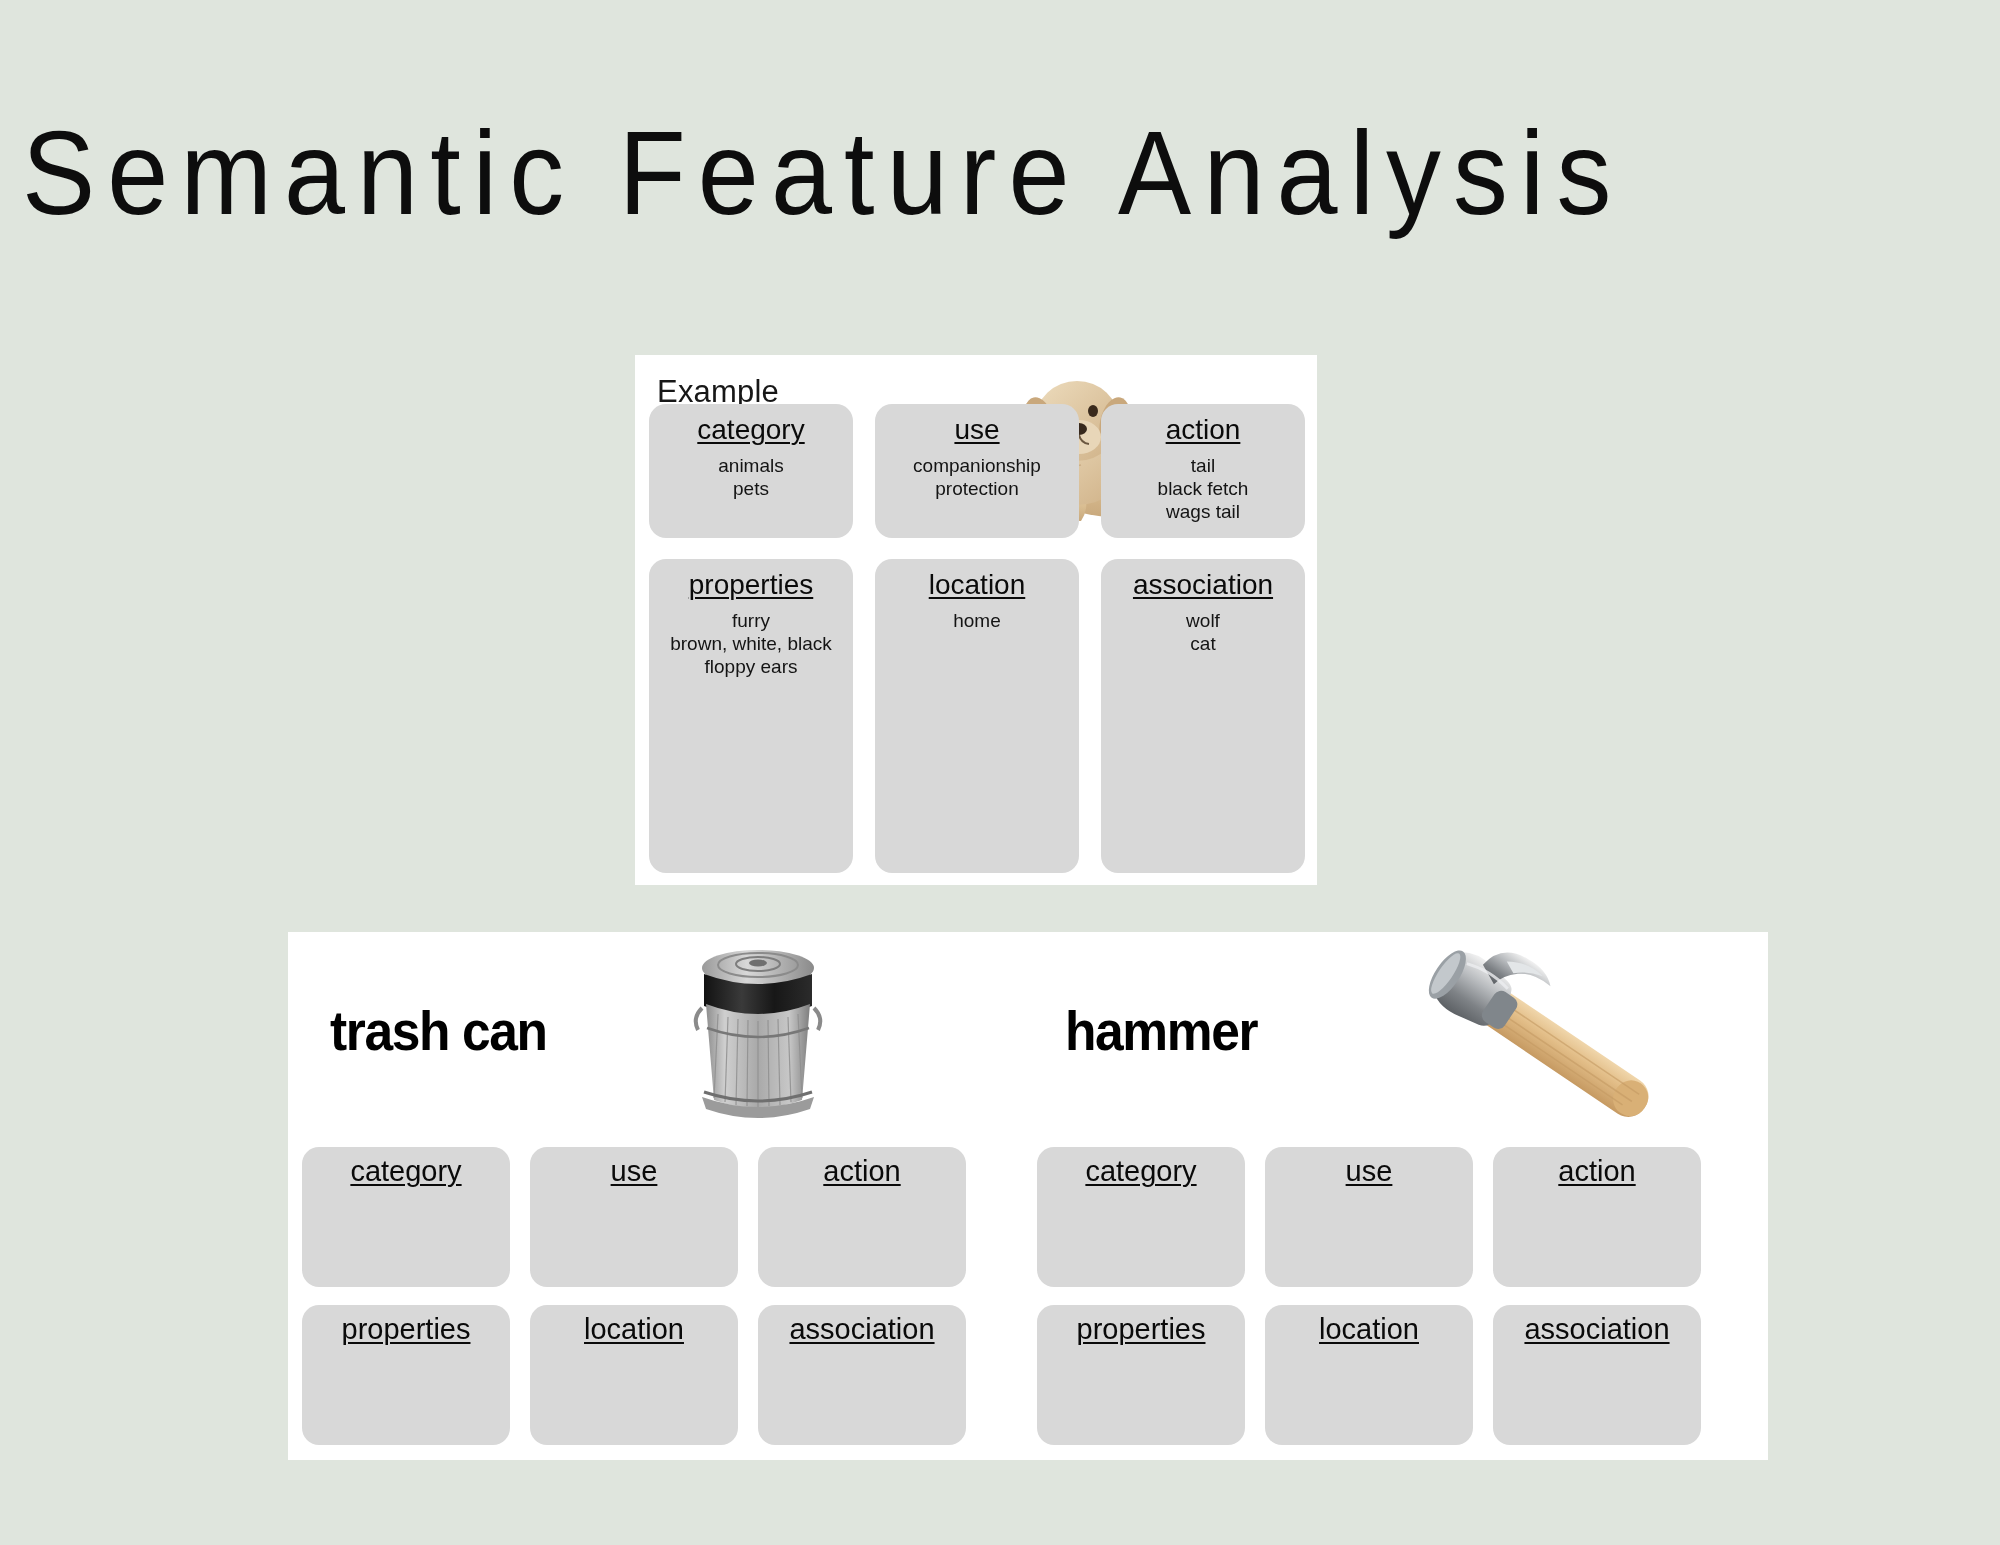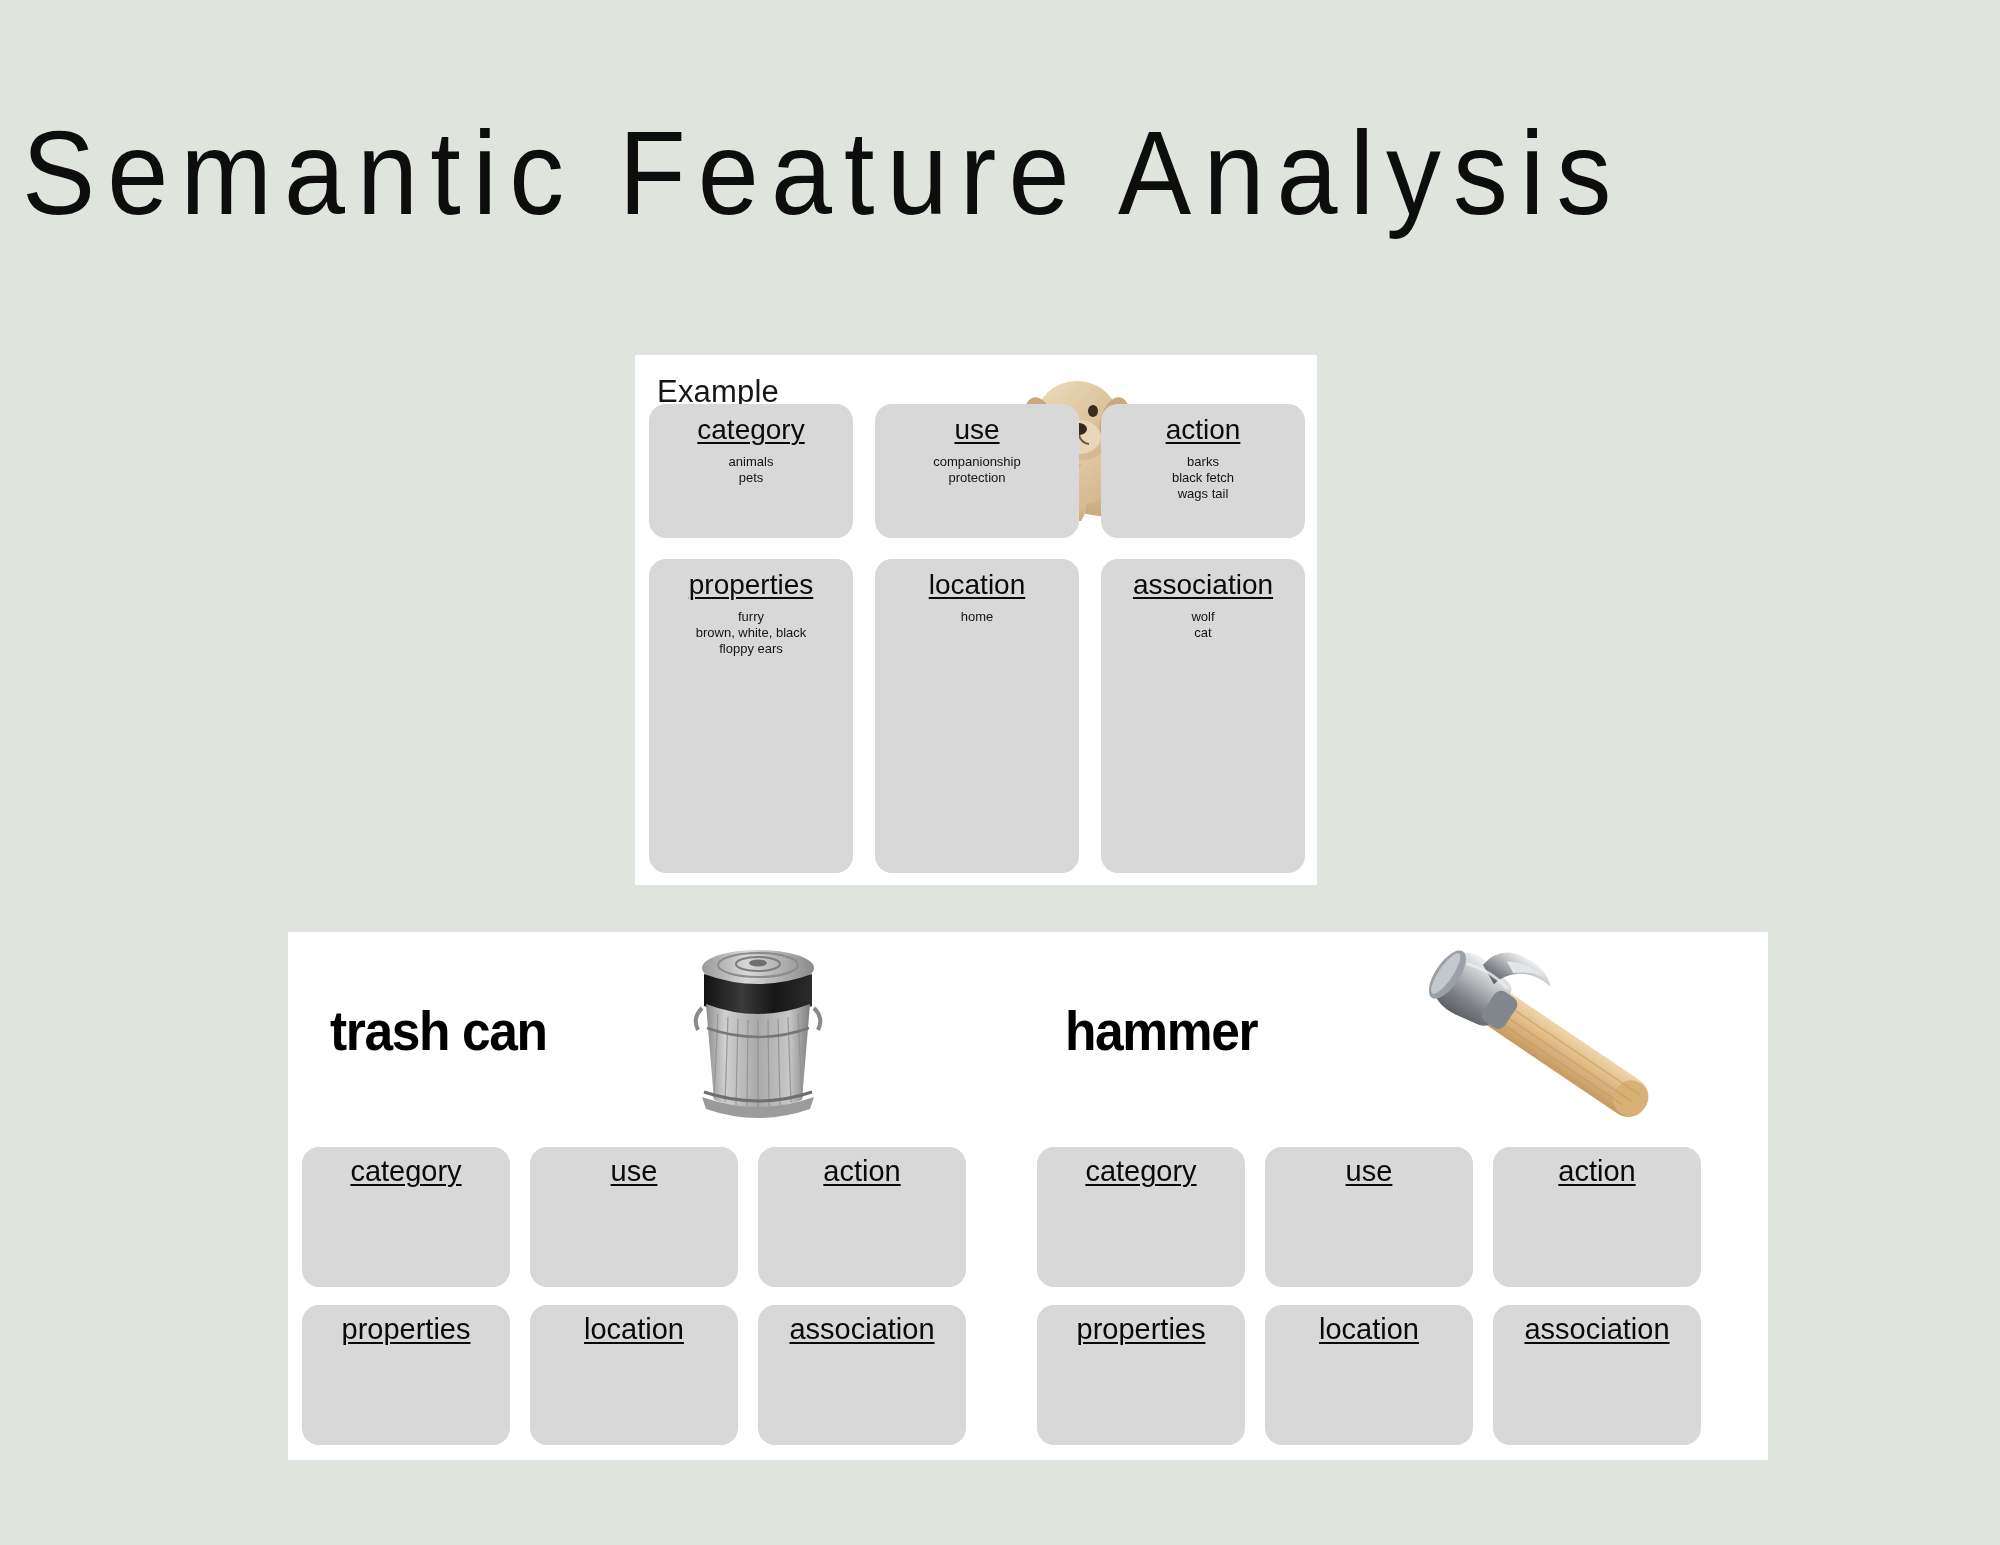--- a/index.html
+++ b/index.html
@@ -129,21 +129,21 @@
     font-size: 28px;
     font-weight: 400;
     color: #0a0a0a;
     text-decoration: underline;
     text-underline-offset: 3px;
     text-decoration-thickness: 2px;
     margin-bottom: 8px;
     white-space: nowrap;
   }
   .feature-values {
-    font-size: 13px;
+    font-size: 19px;
     line-height: 1.22;
     color: #141414;
     text-align: center;
     white-space: nowrap;
   }
   .feature-values div { white-space: nowrap; }
 
   
   .blank-grid .feature-label { font-size: 29px; margin-bottom: 0; }
   .blank-grid .feature-box { justify-content: flex-start; padding-top: 8px; }
@@ -225,21 +225,21 @@
       <div class="feature-label">use</div>
       <div class="feature-values">
         <div>companionship</div>
         <div>protection</div>
       </div>
     </div>
 
     <div class="feature-box">
       <div class="feature-label">action</div>
       <div class="feature-values">
-        <div>barks</div>
+        <div>tail</div>
         <div>black fetch</div>
         <div>wags tail</div>
       </div>
     </div>
 
     <div class="feature-box row2">
       <div class="feature-label">properties</div>
       <div class="feature-values">
         <div>furry</div>
         <div>brown, white, black</div>

